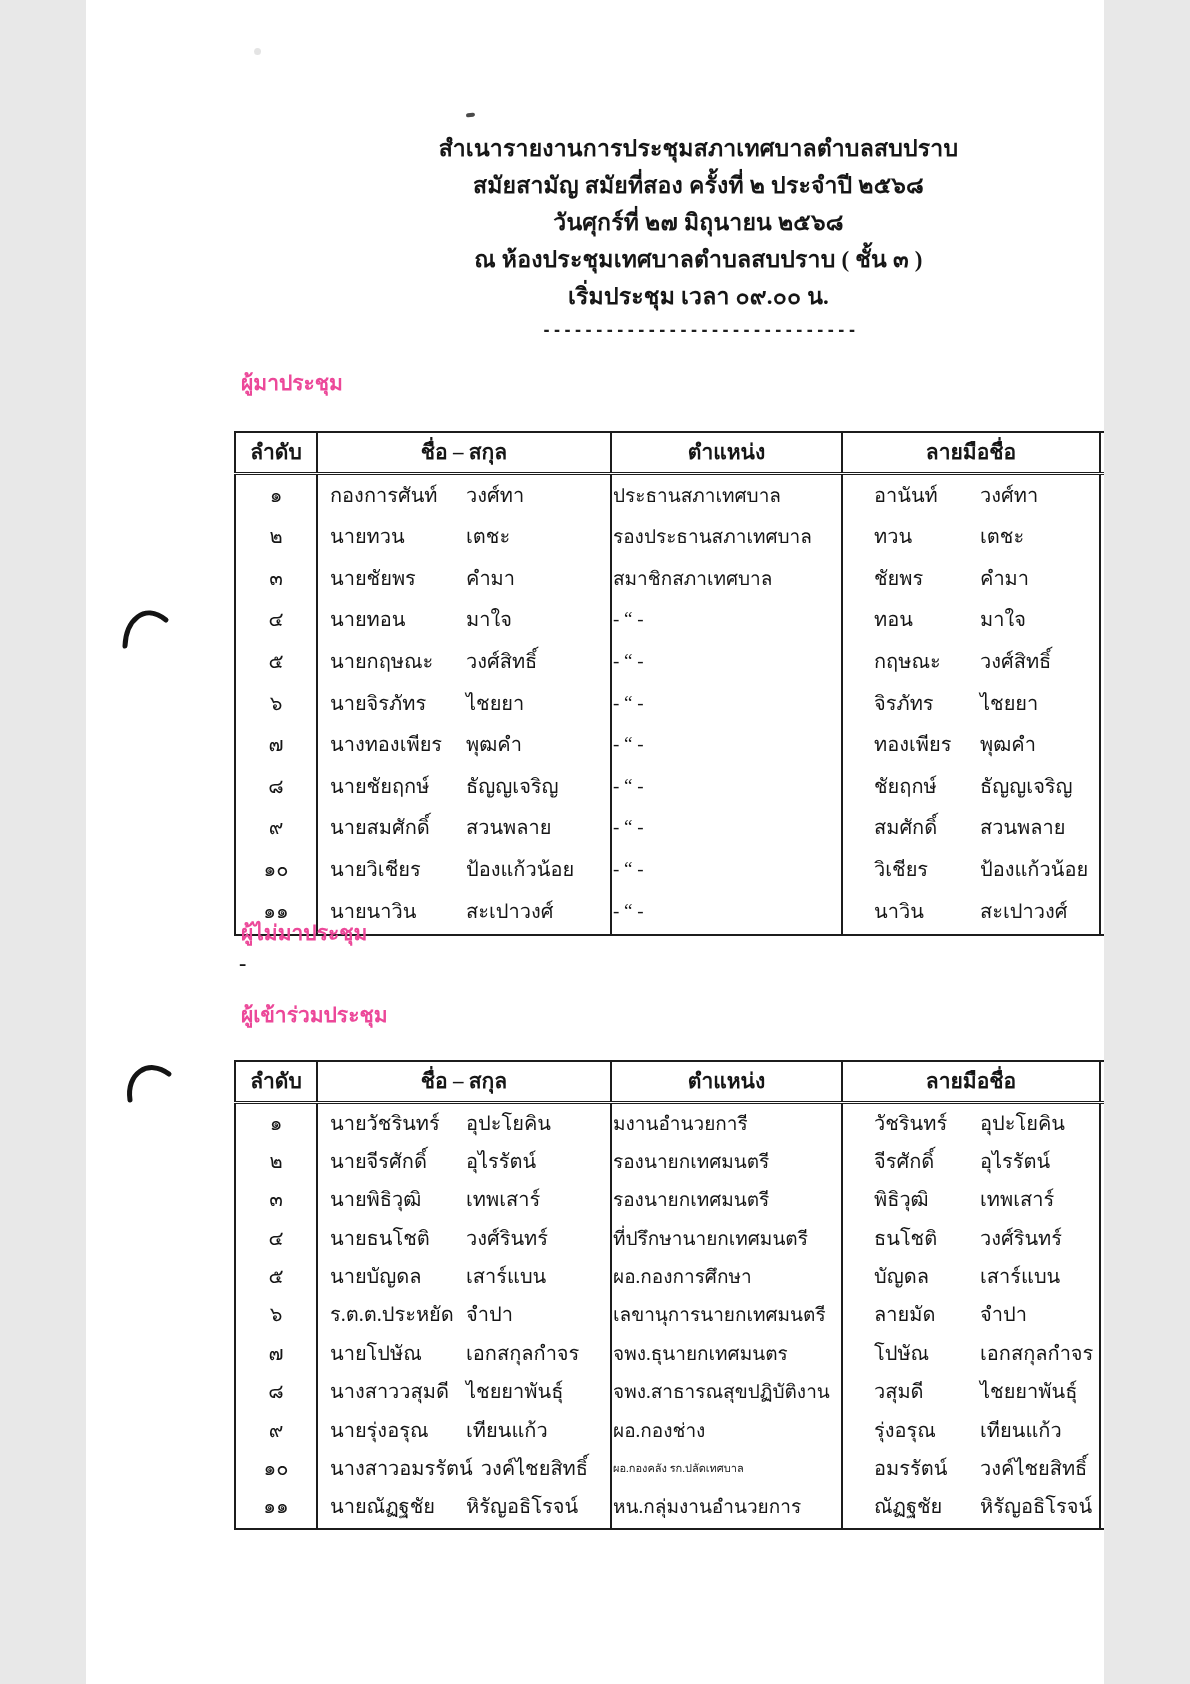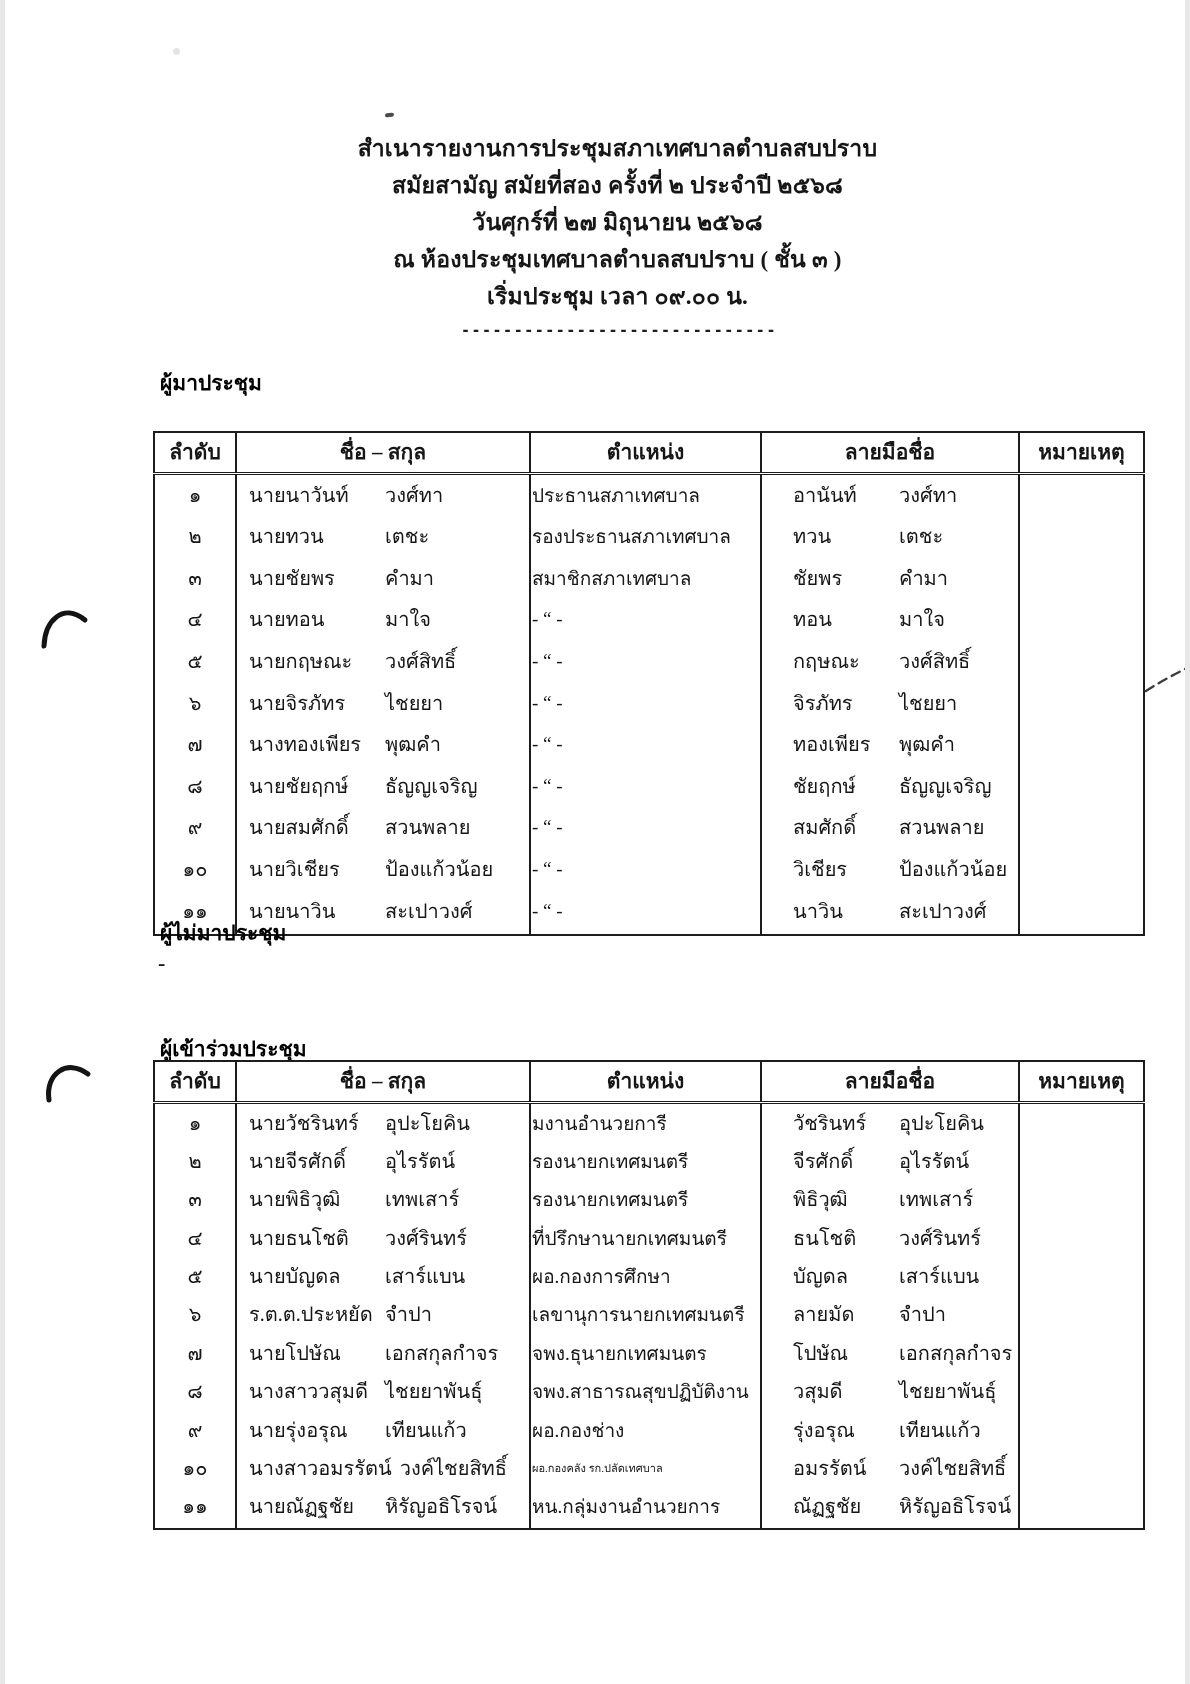--- a/index.html
+++ b/index.html
@@ -1,18 +1,18 @@
 <!DOCTYPE html>
 <html><head>
 <meta charset="utf-8">
 <style>
   html,body{margin:0;padding:0;background:#e8e8e8;}
   .page{
     position:relative;
-    width:1180px;height:1684px;
+    width:1018px;height:1684px;
     margin:0 auto;
     background:#ffffff;
     font-family:"Liberation Serif","DejaVu Serif",serif;
     color:#161616;
     overflow:hidden;
   }
   
   .title-block{
     position:absolute;left:30px;top:130px;width:1165px;
     text-align:center;font-weight:700;font-size:23px;line-height:37px;
@@ -20,26 +20,26 @@
   }
   .separator{
     position:absolute;left:456px;top:324px;width:314px;height:16px;
     overflow:hidden;white-space:nowrap;
     font-family:"DejaVu Sans Mono",monospace;
     font-size:15px;letter-spacing:1.5px;line-height:12px;color:#1d1d1d;font-weight:700;
   }
   
   .section-label{
     position:absolute;left:155px;
-    font-weight:700;font-size:21px;color:#000000;
+    font-weight:700;font-size:21px;color:#ec4899;
   }
   .lbl-attendees{top:366px;}
   .lbl-absent{top:916px;}
   .absent-note{position:absolute;left:153px;top:950px;font-weight:700;font-size:22px;}
-  .lbl-participants{top:1032px;}
+  .lbl-participants{top:998px;}
   
   table.doc-table{
     position:absolute;left:148px;width:990px;
     border-collapse:collapse;table-layout:fixed;
     font-size:20px;color:#161616;margin-top:28px;
   }
   .t1{top:403px;height:505px;}
   .t2{top:1032px;height:470px;}
   table.doc-table, table.doc-table td, table.doc-table th{
     border-left:2px solid #1c1c1c;border-right:2px solid #1c1c1c;
@@ -98,21 +98,21 @@
         <th>ลำดับ</th>
         <th>ชื่อ – สกุล</th>
         <th>ตำแหน่ง</th>
         <th>ลายมือชื่อ</th>
         <th>หมายเหตุ</th>
       </tr>
     </thead>
     <tbody class="rows">
         <tr>
           <td class="col-index">๑</td>
-          <td class="col-name"><span class="fn">นายนาวันท์</span><span class="ln">วงศ์ทา</span></td>
+          <td class="col-name"><span class="fn">กองการศันท์</span><span class="ln">วงศ์ทา</span></td>
           <td class="col-pos">ประธานสภาเทศบาล</td>
           <td class="col-sig"><span class="fn">อานันท์</span><span class="ln">วงศ์ทา</span></td>
           <td class="col-remark"></td>
         </tr>
         <tr>
           <td class="col-index">๒</td>
           <td class="col-name"><span class="fn">นายทวน</span><span class="ln">เตชะ</span></td>
           <td class="col-pos">รองประธานสภาเทศบาล</td>
           <td class="col-sig"><span class="fn">ทวน</span><span class="ln">เตชะ</span></td>
           <td class="col-remark"></td>

